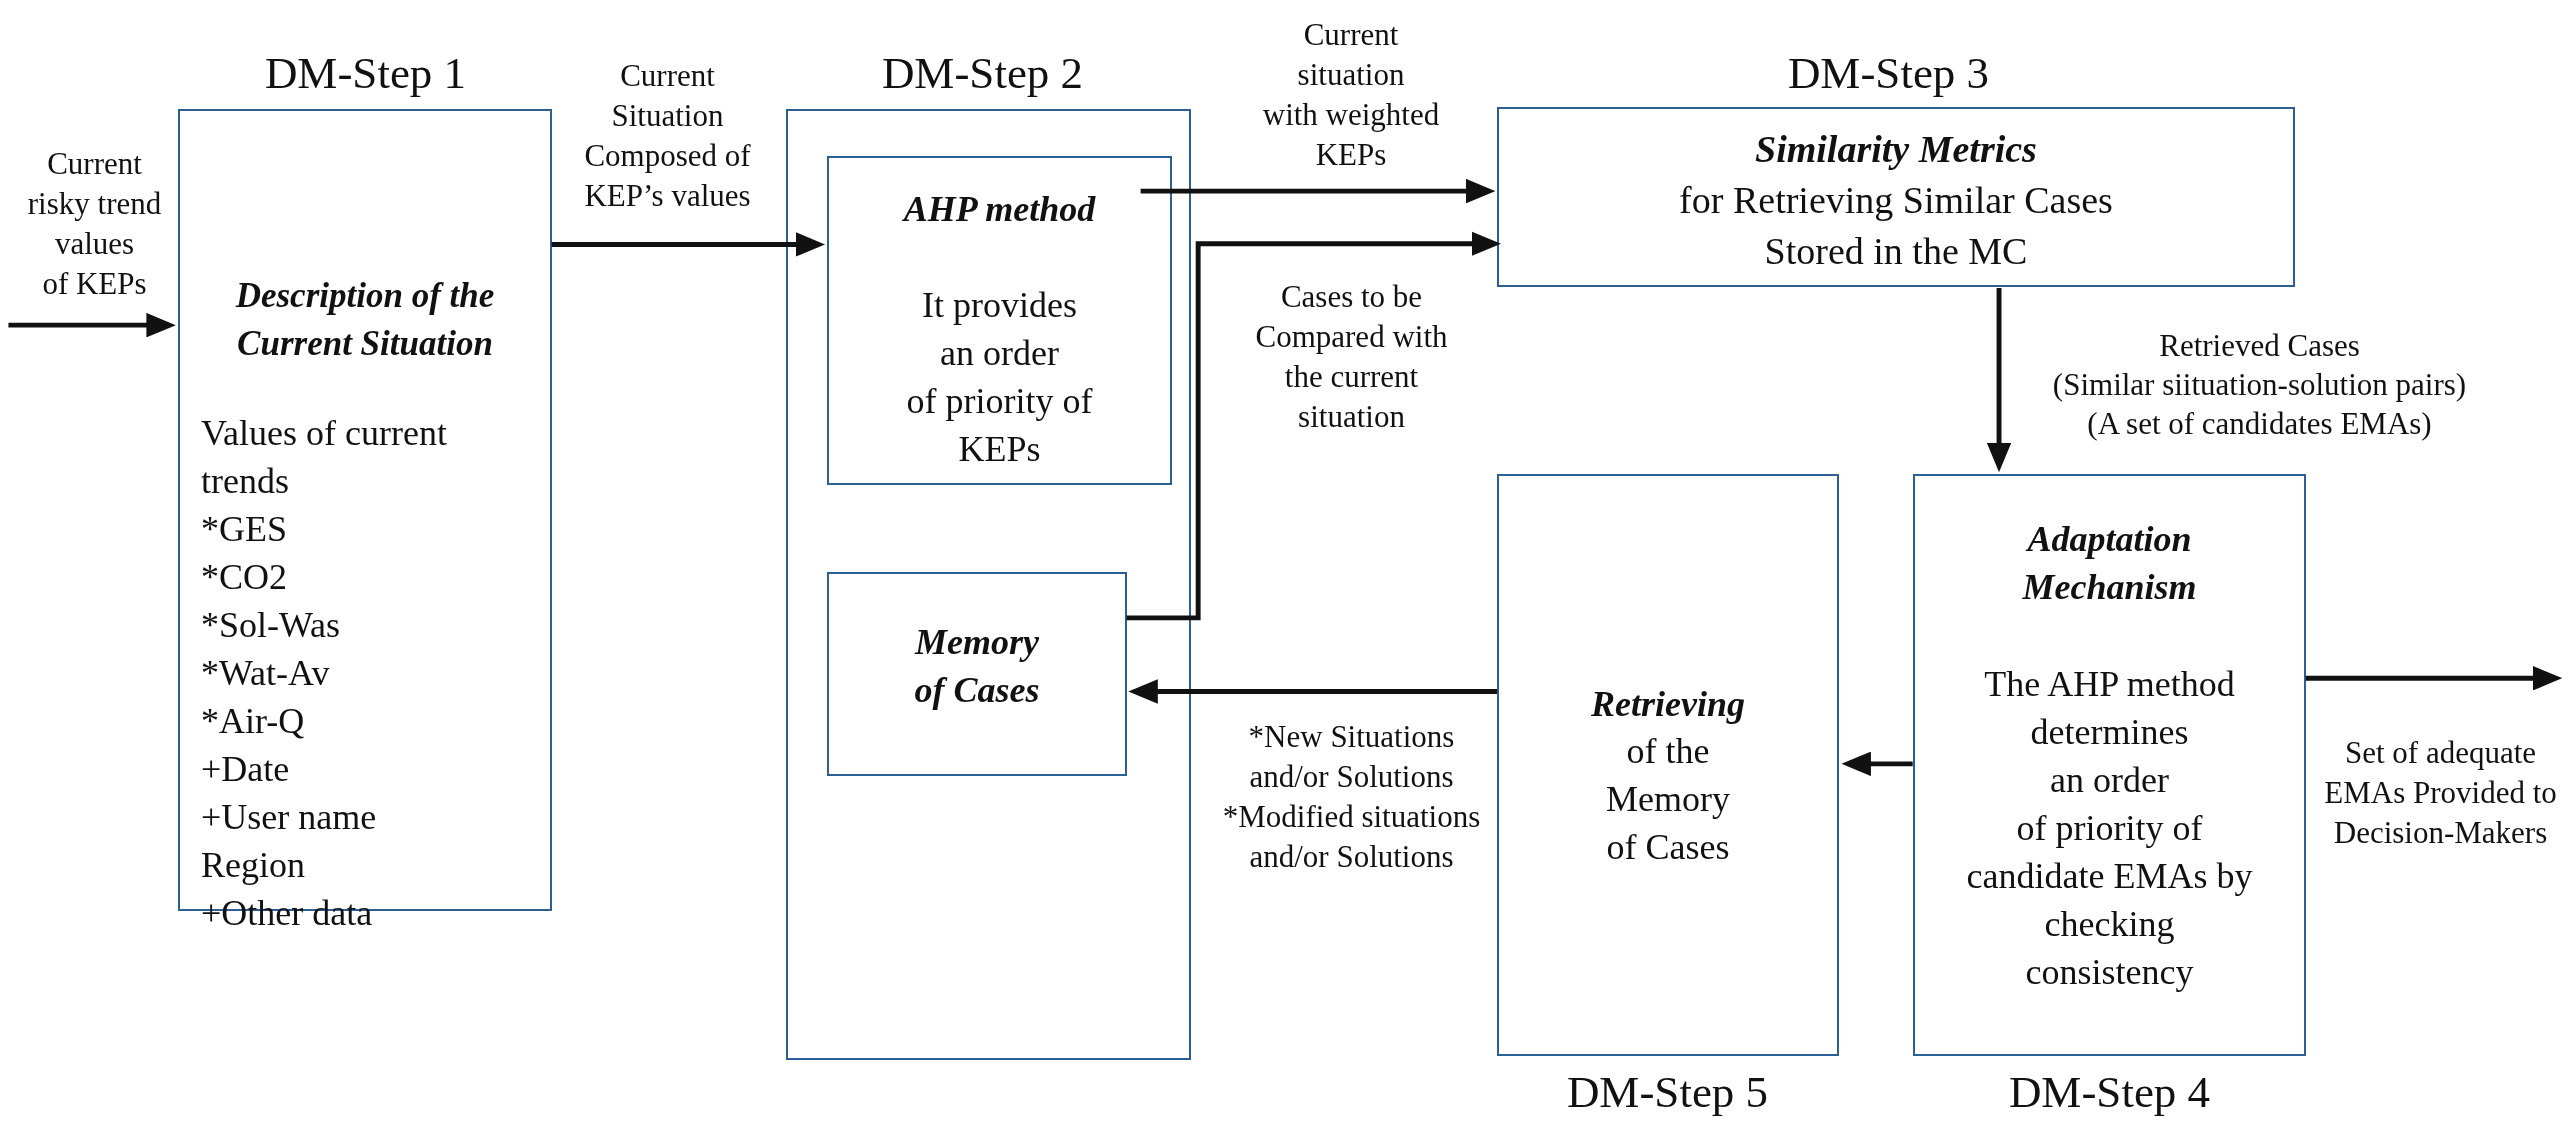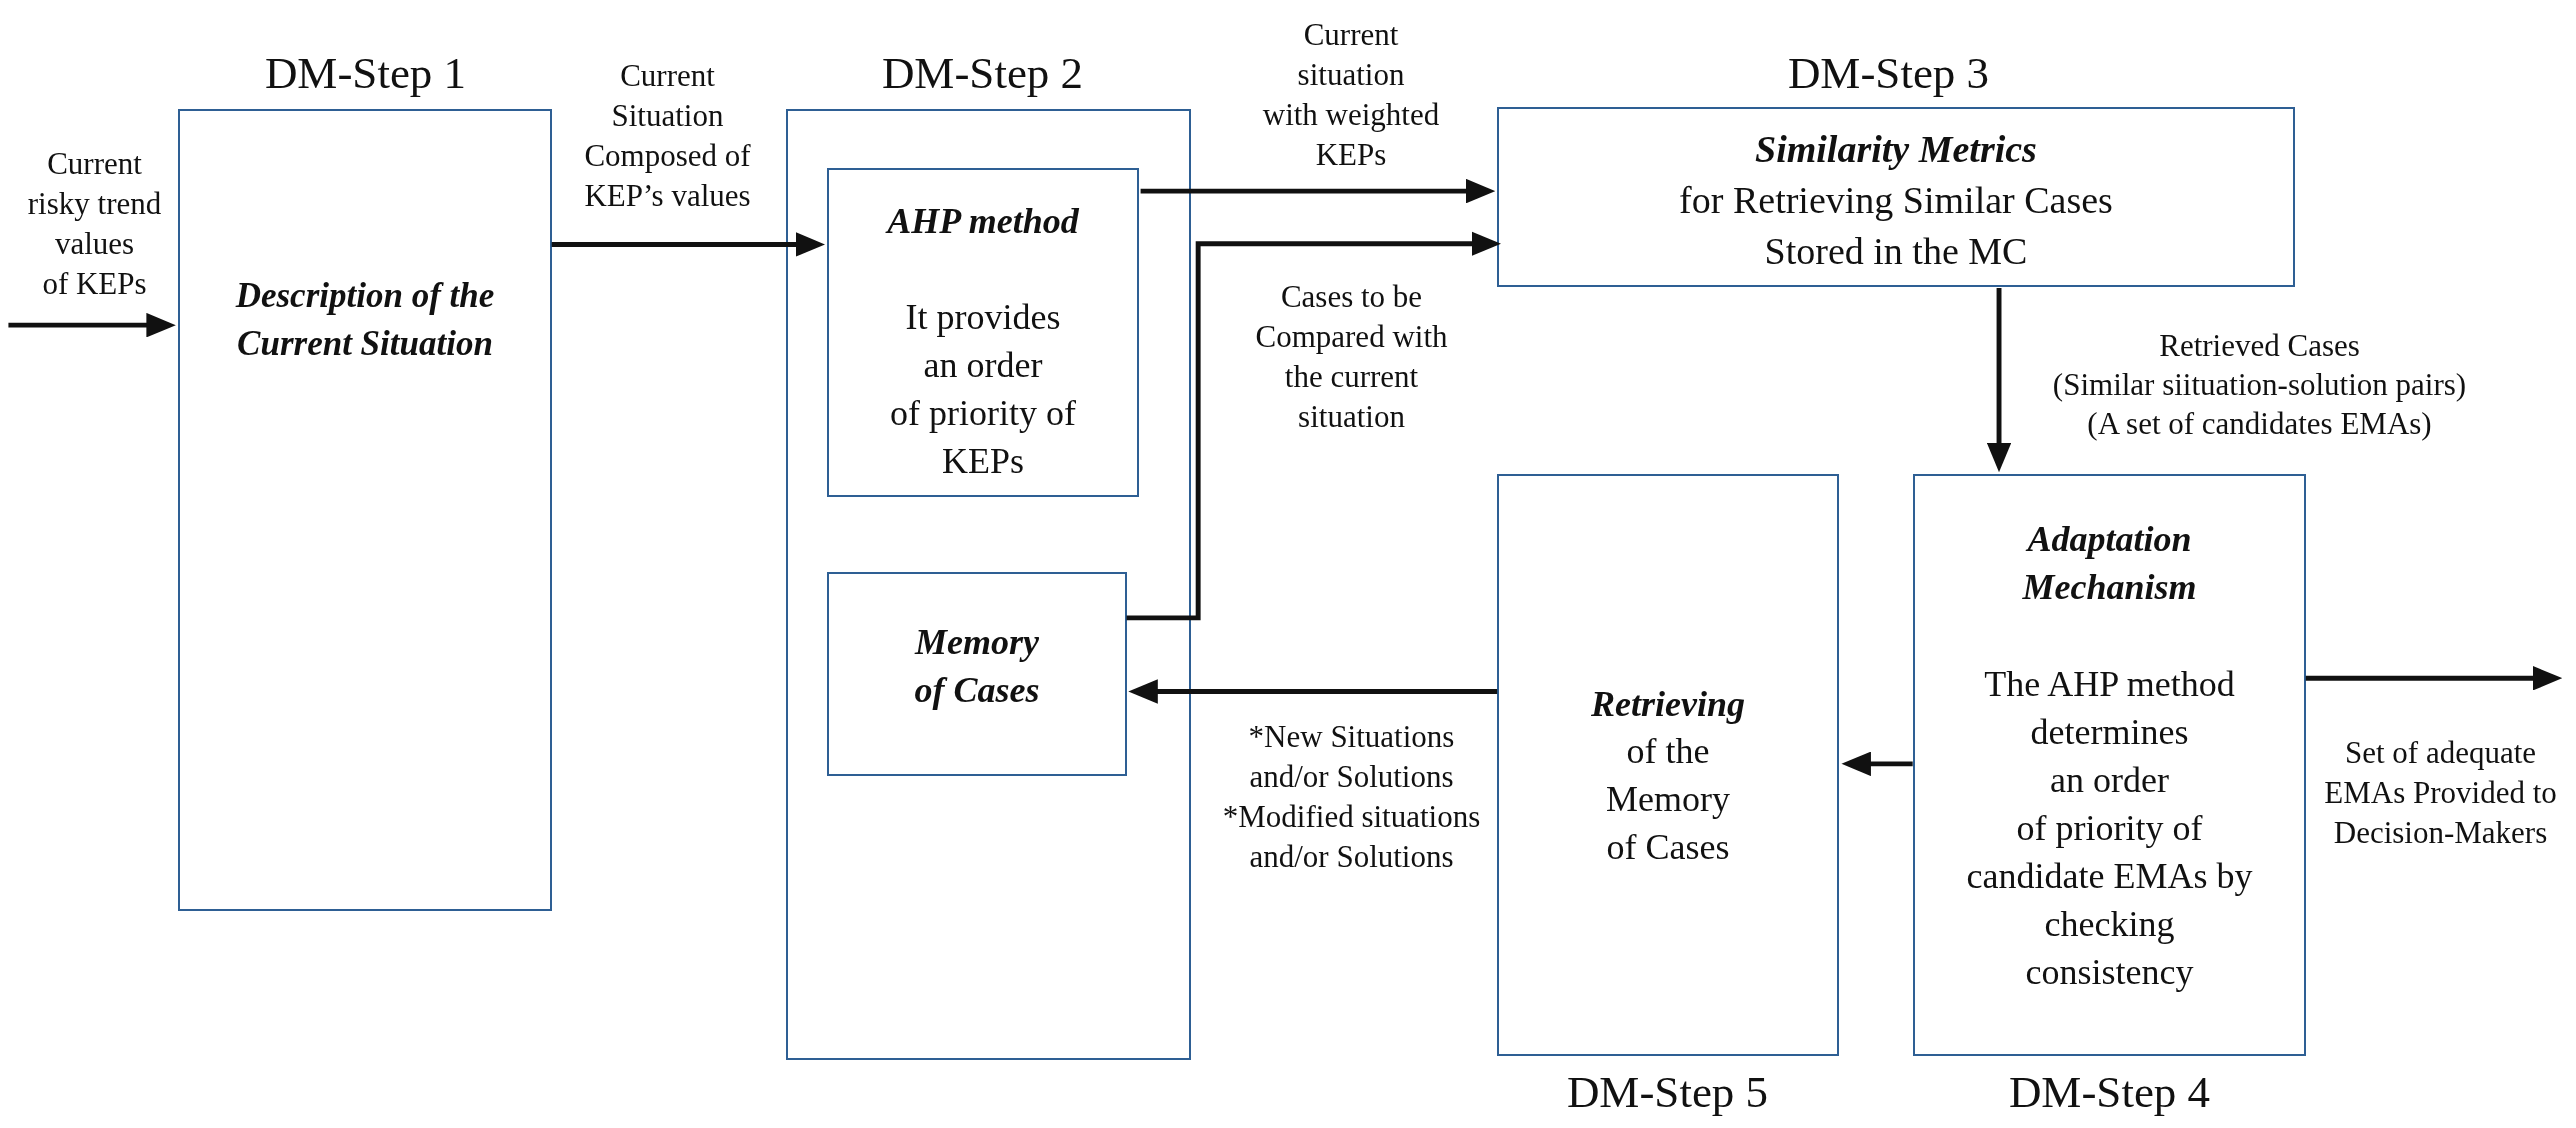--- a/index.html
+++ b/index.html
@@ -68,25 +68,36 @@
 
   <div class="step-label" style="left:225px; top:49px; width:281px;">DM-Step 1</div>
   <div class="step-label" style="left:842px; top:49px; width:281px;">DM-Step 2</div>
   <div class="step-label" style="left:1748px; top:49px; width:281px;">DM-Step 3</div>
   <div class="step-label" style="left:1527px; top:1068px; width:281px;">DM-Step 5</div>
   <div class="step-label" style="left:1969px; top:1068px; width:281px;">DM-Step 4</div>
 
   <div class="box" style="left:178px; top:109px; width:374px; height:802px;">
     <div class="box-title pre" style="top:161px; font-size:35px;">Description of the
 Current Situation</div>
+    <div class="box-body pre" style="top:298px; left:21px; right:9.8px; text-align:left;">Values of current
+trends
+*GES
+*CO2
+*Sol-Was
+*Wat-Av
+*Air-Q
++Date
++User name
+Region
++Other data</div>
   </div>
 
   <div class="box" style="left:786px; top:109px; width:405px; height:951px;"></div>
 
-  <div class="box inner" style="left:827px; top:168px; width:312px; height:329px;">
+  <div class="box inner" style="left:827px; top:156px; width:345px; height:329px;">
     <div class="box-title" style="top:27px;">AHP method</div>
     <div class="box-body pre" style="top:123px;">It provides
 an order
 of priority of
 KEPs</div>
   </div>
 
   <div class="box inner" style="left:827px; top:572px; width:300px; height:204px;">
     <div class="box-title pre" style="top:44px;">Memory
 of Cases</div>

